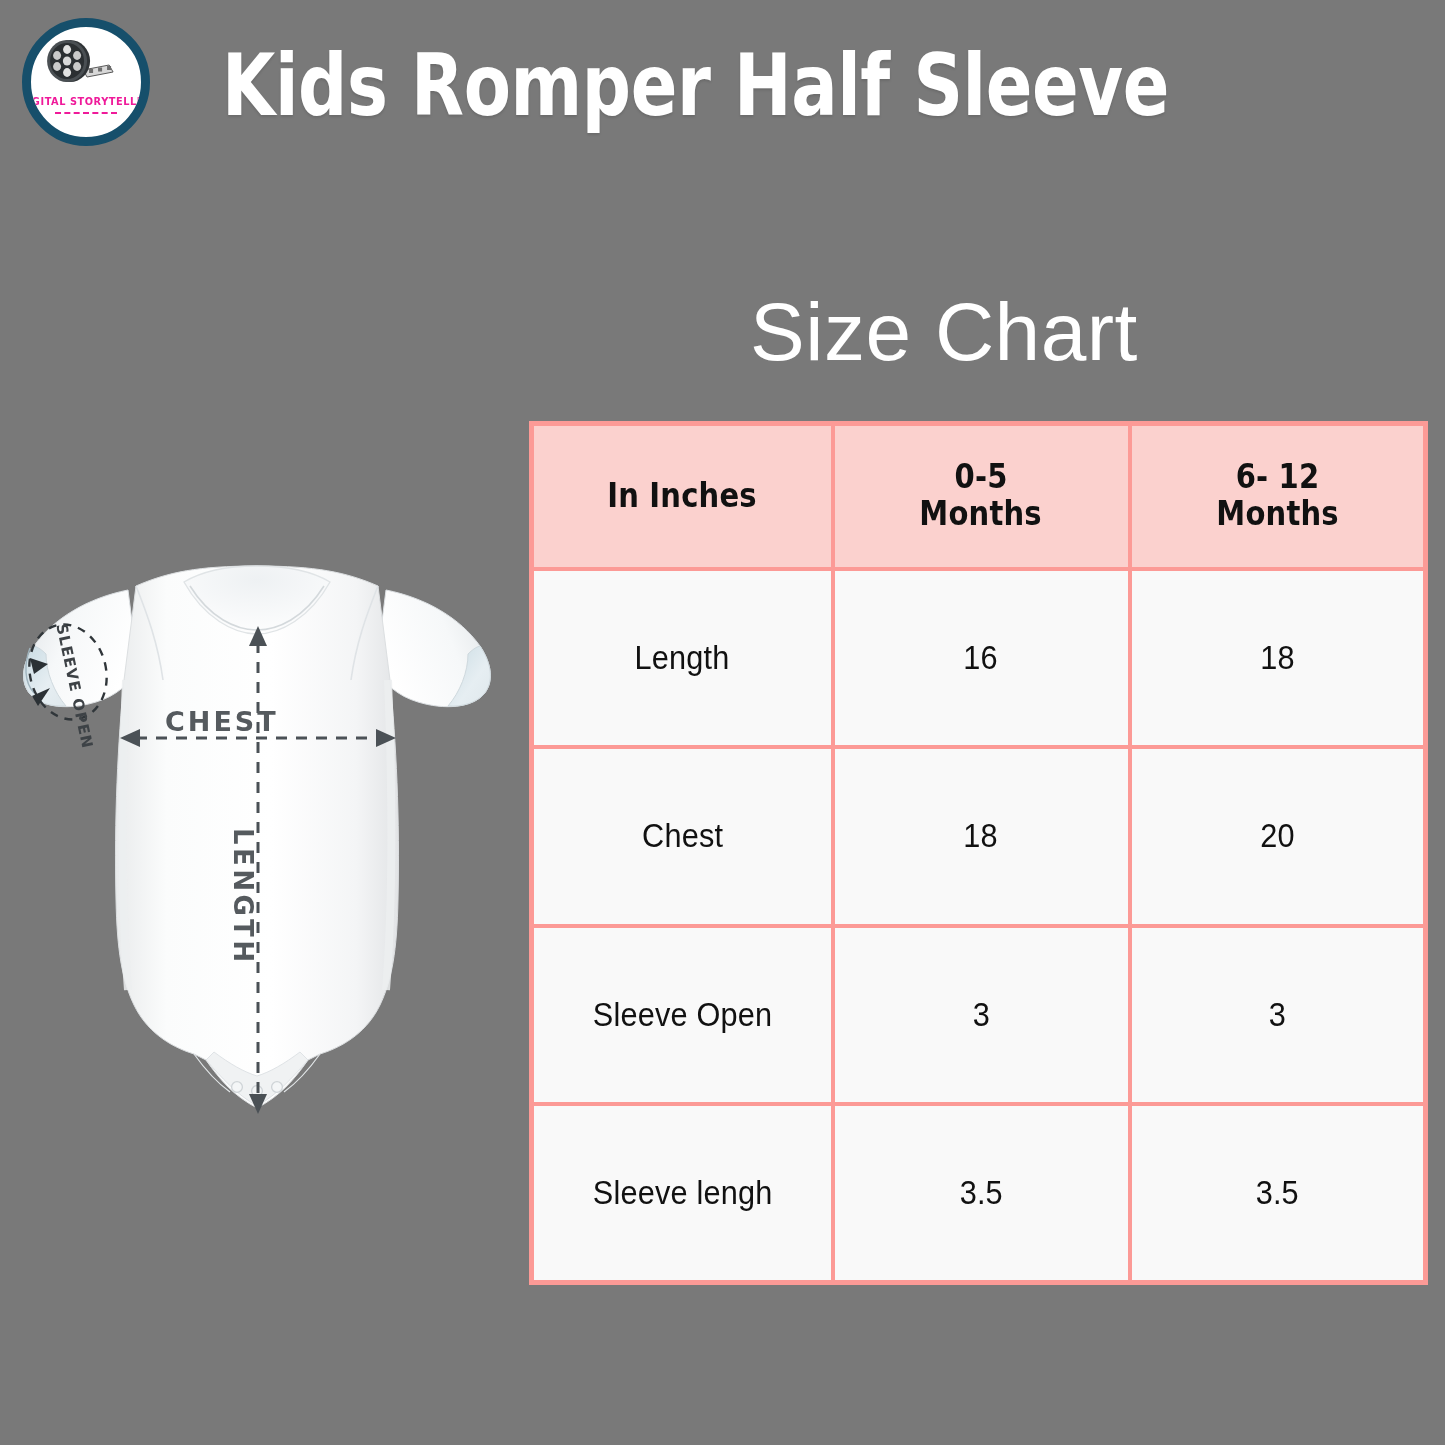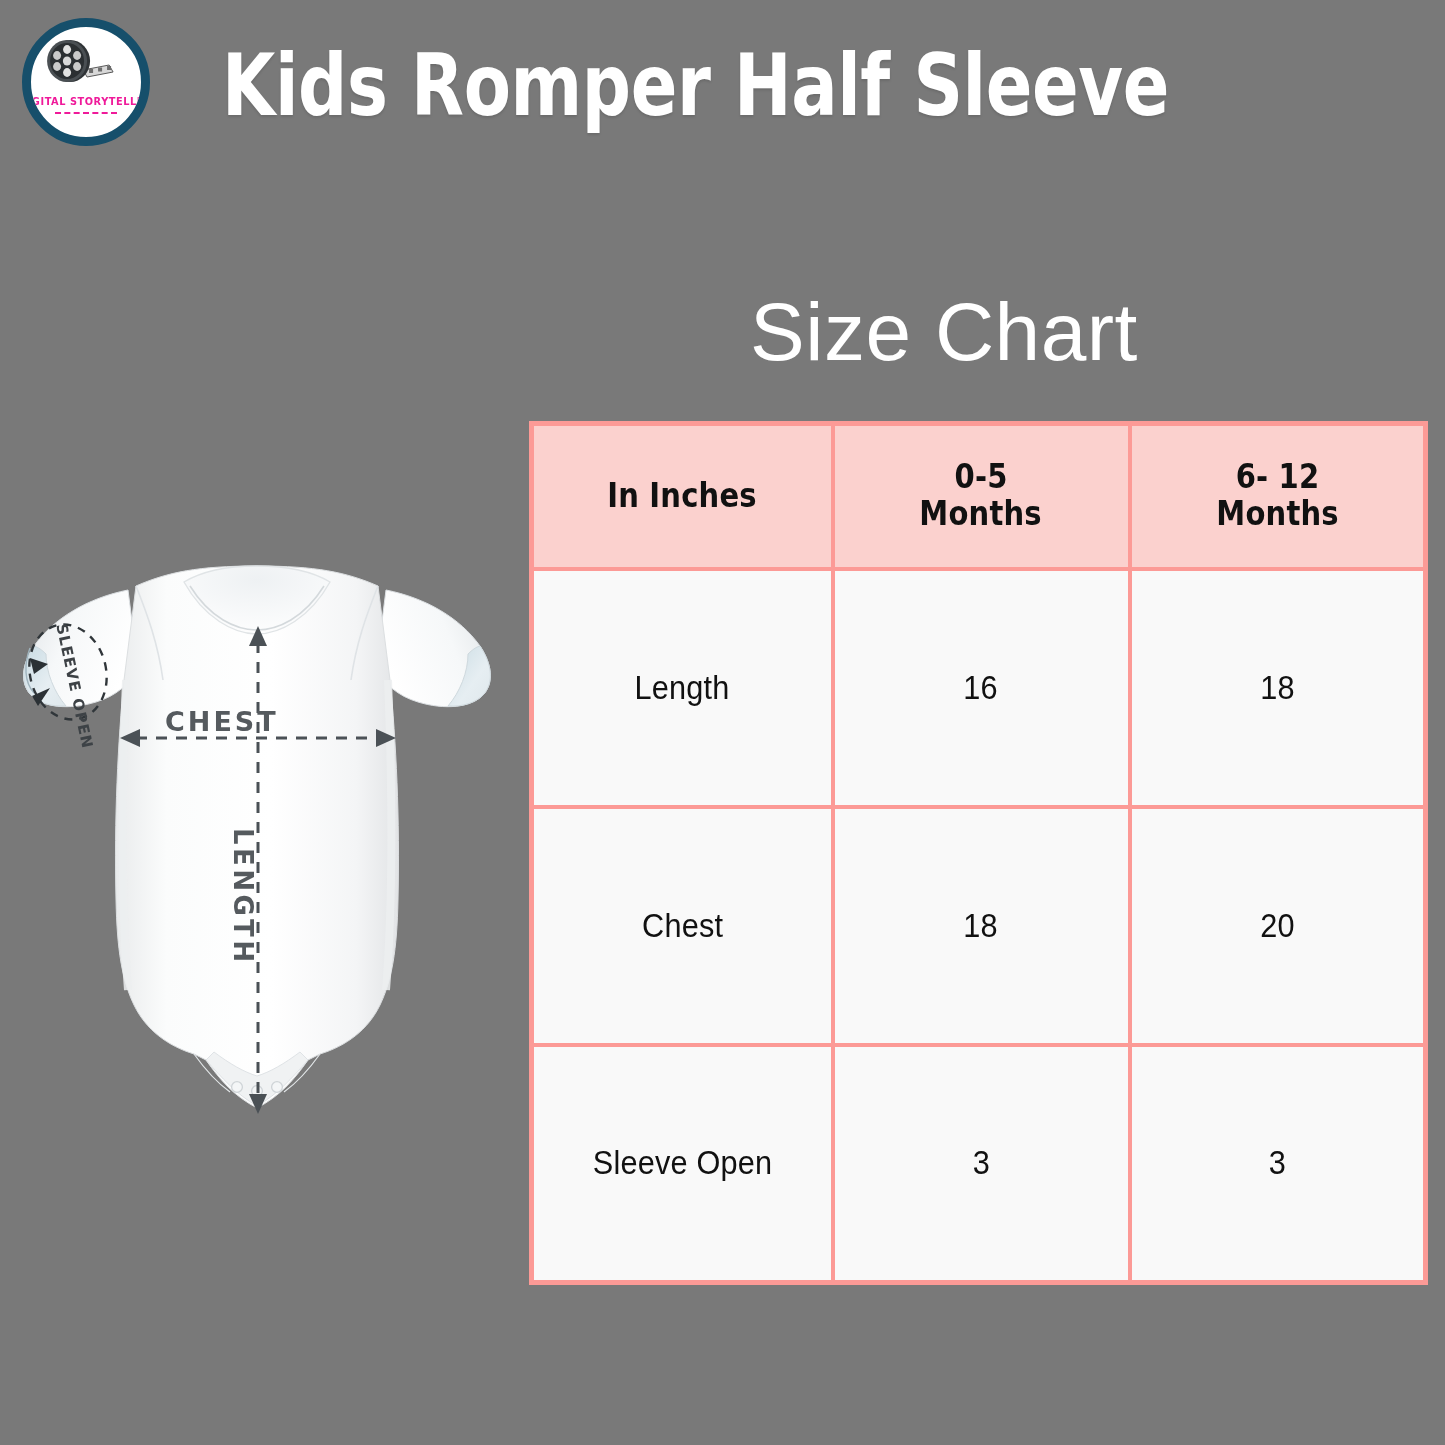--- a/index.html
+++ b/index.html
@@ -378,16 +378,27 @@
         <td>
           <span class="cell-inner">Sleeve Open</span>
         </td>
         <td>
           <span class="cell-inner">3</span>
         </td>
         <td>
           <span class="cell-inner">3</span>
         </td>
       </tr>
+      <tr>
+        <td>
+          <span class="cell-inner">Sleeve lengh</span>
+        </td>
+        <td>
+          <span class="cell-inner">3.5</span>
+        </td>
+        <td>
+          <span class="cell-inner">3.5</span>
+        </td>
+      </tr>
     </tbody>
   </table>
 
 </div>
 
 </body></html>

